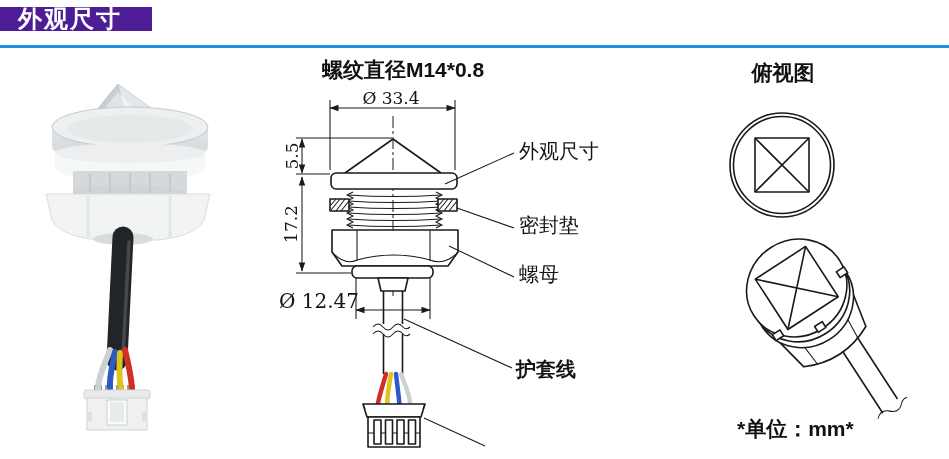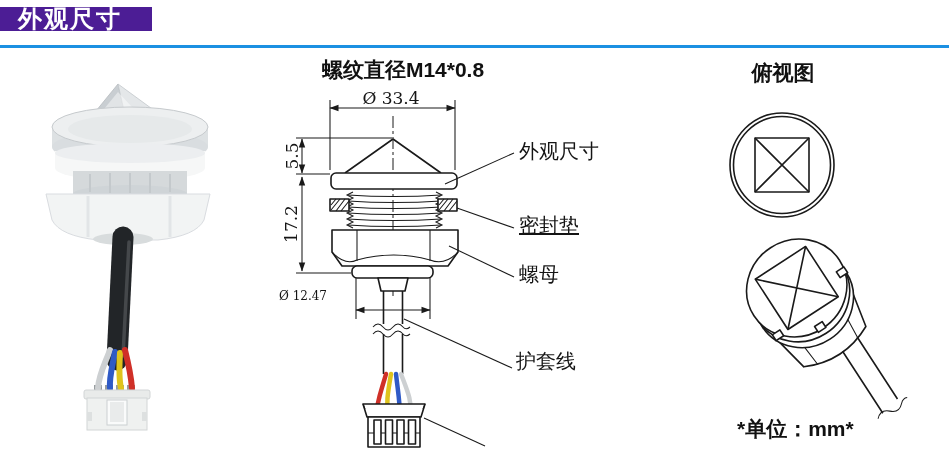--- a/index.html
+++ b/index.html
@@ -12,21 +12,21 @@
   .hdr-bar{left:0;top:7px;width:152px;height:24px;background:#4c1d95;display:flex;align-items:center;}
   .hdr-title{color:#fff;font-size:24px;font-weight:bold;letter-spacing:2px;padding-left:18px;white-space:nowrap;}
   .hdr-line{left:0;top:45px;width:949px;height:3px;background:#1b90e2;}
   
   .cad{font-family:"DejaVu Serif","Liberation Serif",serif;color:#151515;}
   .dtitle{left:303px;top:56px;width:200px;text-align:center;font-size:21px;font-weight:600;white-space:nowrap;}
   .dim-top{left:341px;top:88px;width:100px;text-align:center;font-size:17px;}
   .dim-rot{width:40px;height:18px;display:flex;align-items:center;justify-content:center;font-size:17px;transform:rotate(-90deg);}
   .dim55{left:272px;top:147px;}
   .dim172{left:271px;top:215px;}
-  .dim1247{left:279px;top:289px;width:66px;font-size:12px;white-space:nowrap;}
+  .dim1247{left:279px;top:289px;width:66px;font-size:20px;white-space:nowrap;}
   .plabel{font-size:20px;white-space:nowrap;color:#141414;}
   .tv-title{left:733px;top:59px;width:100px;text-align:center;font-size:21px;font-weight:600;white-space:nowrap;}
   .unit-note{left:737px;top:415px;width:156px;text-align:left;font-size:21px;font-weight:600;white-space:nowrap;}
   
   .o{stroke:#1a1a1a;stroke-width:1.6;fill:none;stroke-linejoin:round;}
   .ow{stroke:#1a1a1a;stroke-width:1.6;fill:#ffffff;stroke-linejoin:round;}
   .d{stroke:#1a1a1a;stroke-width:1.05;fill:none;}
   .cl{stroke:#1a1a1a;stroke-width:1;fill:none;stroke-dasharray:12 3 3 3;}
   .wire{fill:none;stroke-linecap:round;}
 </style>
@@ -190,19 +190,19 @@
 <div class="abs hdr-line"></div>
 
 <div class="abs dtitle">螺纹直径M14*0.8</div>
 
 <div class="abs cad dim-top">Ø 33.4</div>
 <div class="abs cad dim-rot dim55">5.5</div>
 <div class="abs cad dim-rot dim172">17.2</div>
 <div class="abs cad dim1247">Ø 12.47</div>
 
 <div class="abs plabel" style="left:519px;top:138px;">外观尺寸</div>
-<div class="abs plabel" style="left:519px;top:212px;text-decoration:underline;">密封垫</div>
+<div class="abs plabel" style="left:519px;top:212px;">密封垫</div>
 <div class="abs plabel" style="left:519px;top:261px;">螺母</div>
-<div class="abs plabel" style="left:516px;top:348px;">护套线</div>
+<div class="abs plabel" style="left:516px;top:356px;font-weight:bold;">护套线</div>
 <div class="abs plabel" style="left:488px;top:447px;margin-top:12px;">端子</div>
 
 <div class="abs tv-title">俯视图</div>
 <div class="abs unit-note">*单位：mm*</div>
 
 </body></html>

